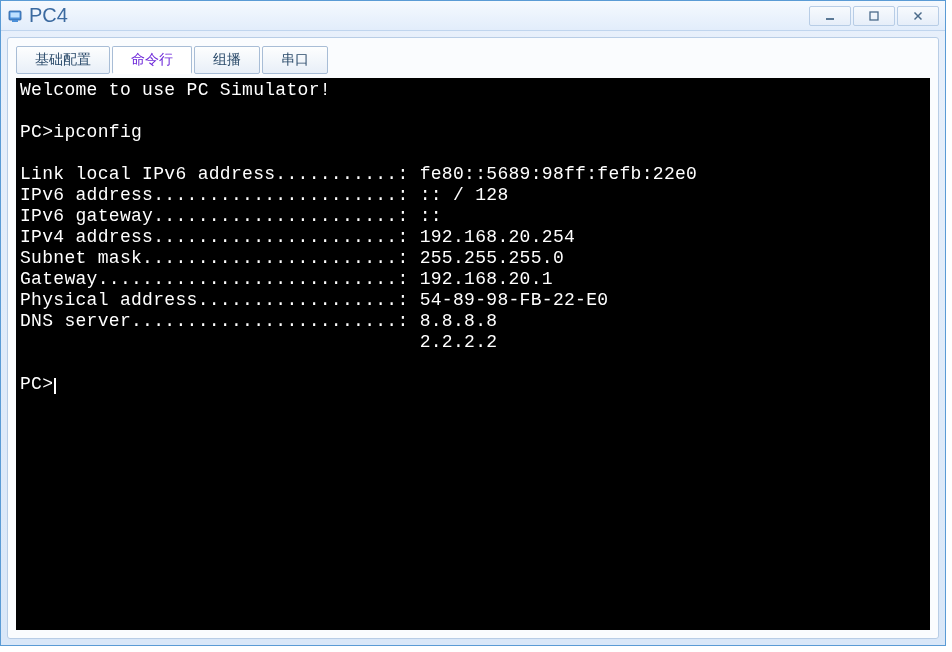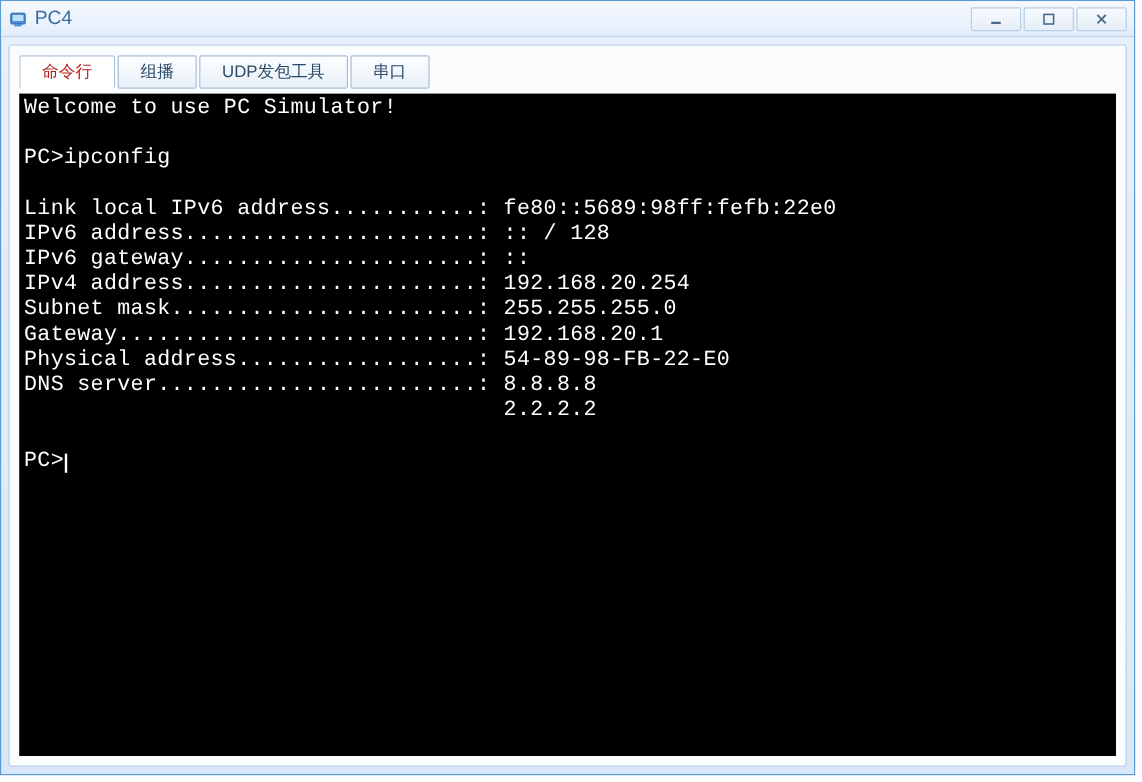--- a/index.html
+++ b/index.html
@@ -30,21 +30,21 @@
       width: 16px;
       height: 16px;
       margin-right: 6px;
       display: flex;
       align-items: center;
       justify-content: center;
     }
     .app-icon svg { width: 16px; height: 16px; }
     .title-text {
       color: #3b6aa0;
-      font-size: 16px;
+      font-size: 20px;
       font-weight: normal;
       flex: 1;
     }
     .win-controls {
       display: flex;
       gap: 0;
     }
     .win-btn {
       width: 42px;
       height: 20px;
@@ -83,21 +83,21 @@
       font-size: 14px;
       display: flex;
       align-items: center;
       justify-content: center;
       cursor: pointer;
       border-radius: 2px;
     }
     .tab.active {
       background: #ffffff;
       border-bottom-color: #ffffff;
-      color: #b91c1c;
+      color: #6d28d9;
     }
     .terminal {
       flex: 1;
       background: #000;
       color: #fff;
       font-family: "Consolas", "Courier New", monospace;
       font-size: 18px;
       line-height: 21px;
       padding: 2px 4px;
       overflow: auto;
@@ -141,23 +141,23 @@
         <svg width="12" height="12" viewBox="0 0 12 12">
             <line x1="2.5" y1="2.5" x2="9.5" y2="9.5" stroke="#4a6a8a" stroke-width="1.5"></line>
             <line x1="9.5" y1="2.5" x2="2.5" y2="9.5" stroke="#4a6a8a" stroke-width="1.5"></line>
           </svg>
       </div>
     </div>
   </div>
 
   <div class="inner-panel">
     <div class="tabs">
+      <div class="tab">基础配置</div>
       <div class="tab active">命令行</div>
       <div class="tab">组播</div>
-      <div class="tab">UDP发包工具</div>
       <div class="tab">串口</div>
     </div>
 
     <div class="terminal"><span>Welcome to use PC Simulator!</span>
 
 <span>PC&gt;ipconfig</span>
 <span></span>
 <span>Link local IPv6 address...........: fe80::5689:98ff:fefb:22e0</span>
 <span>IPv6 address......................: :: / 128</span>
 <span>IPv6 gateway......................: ::</span>

